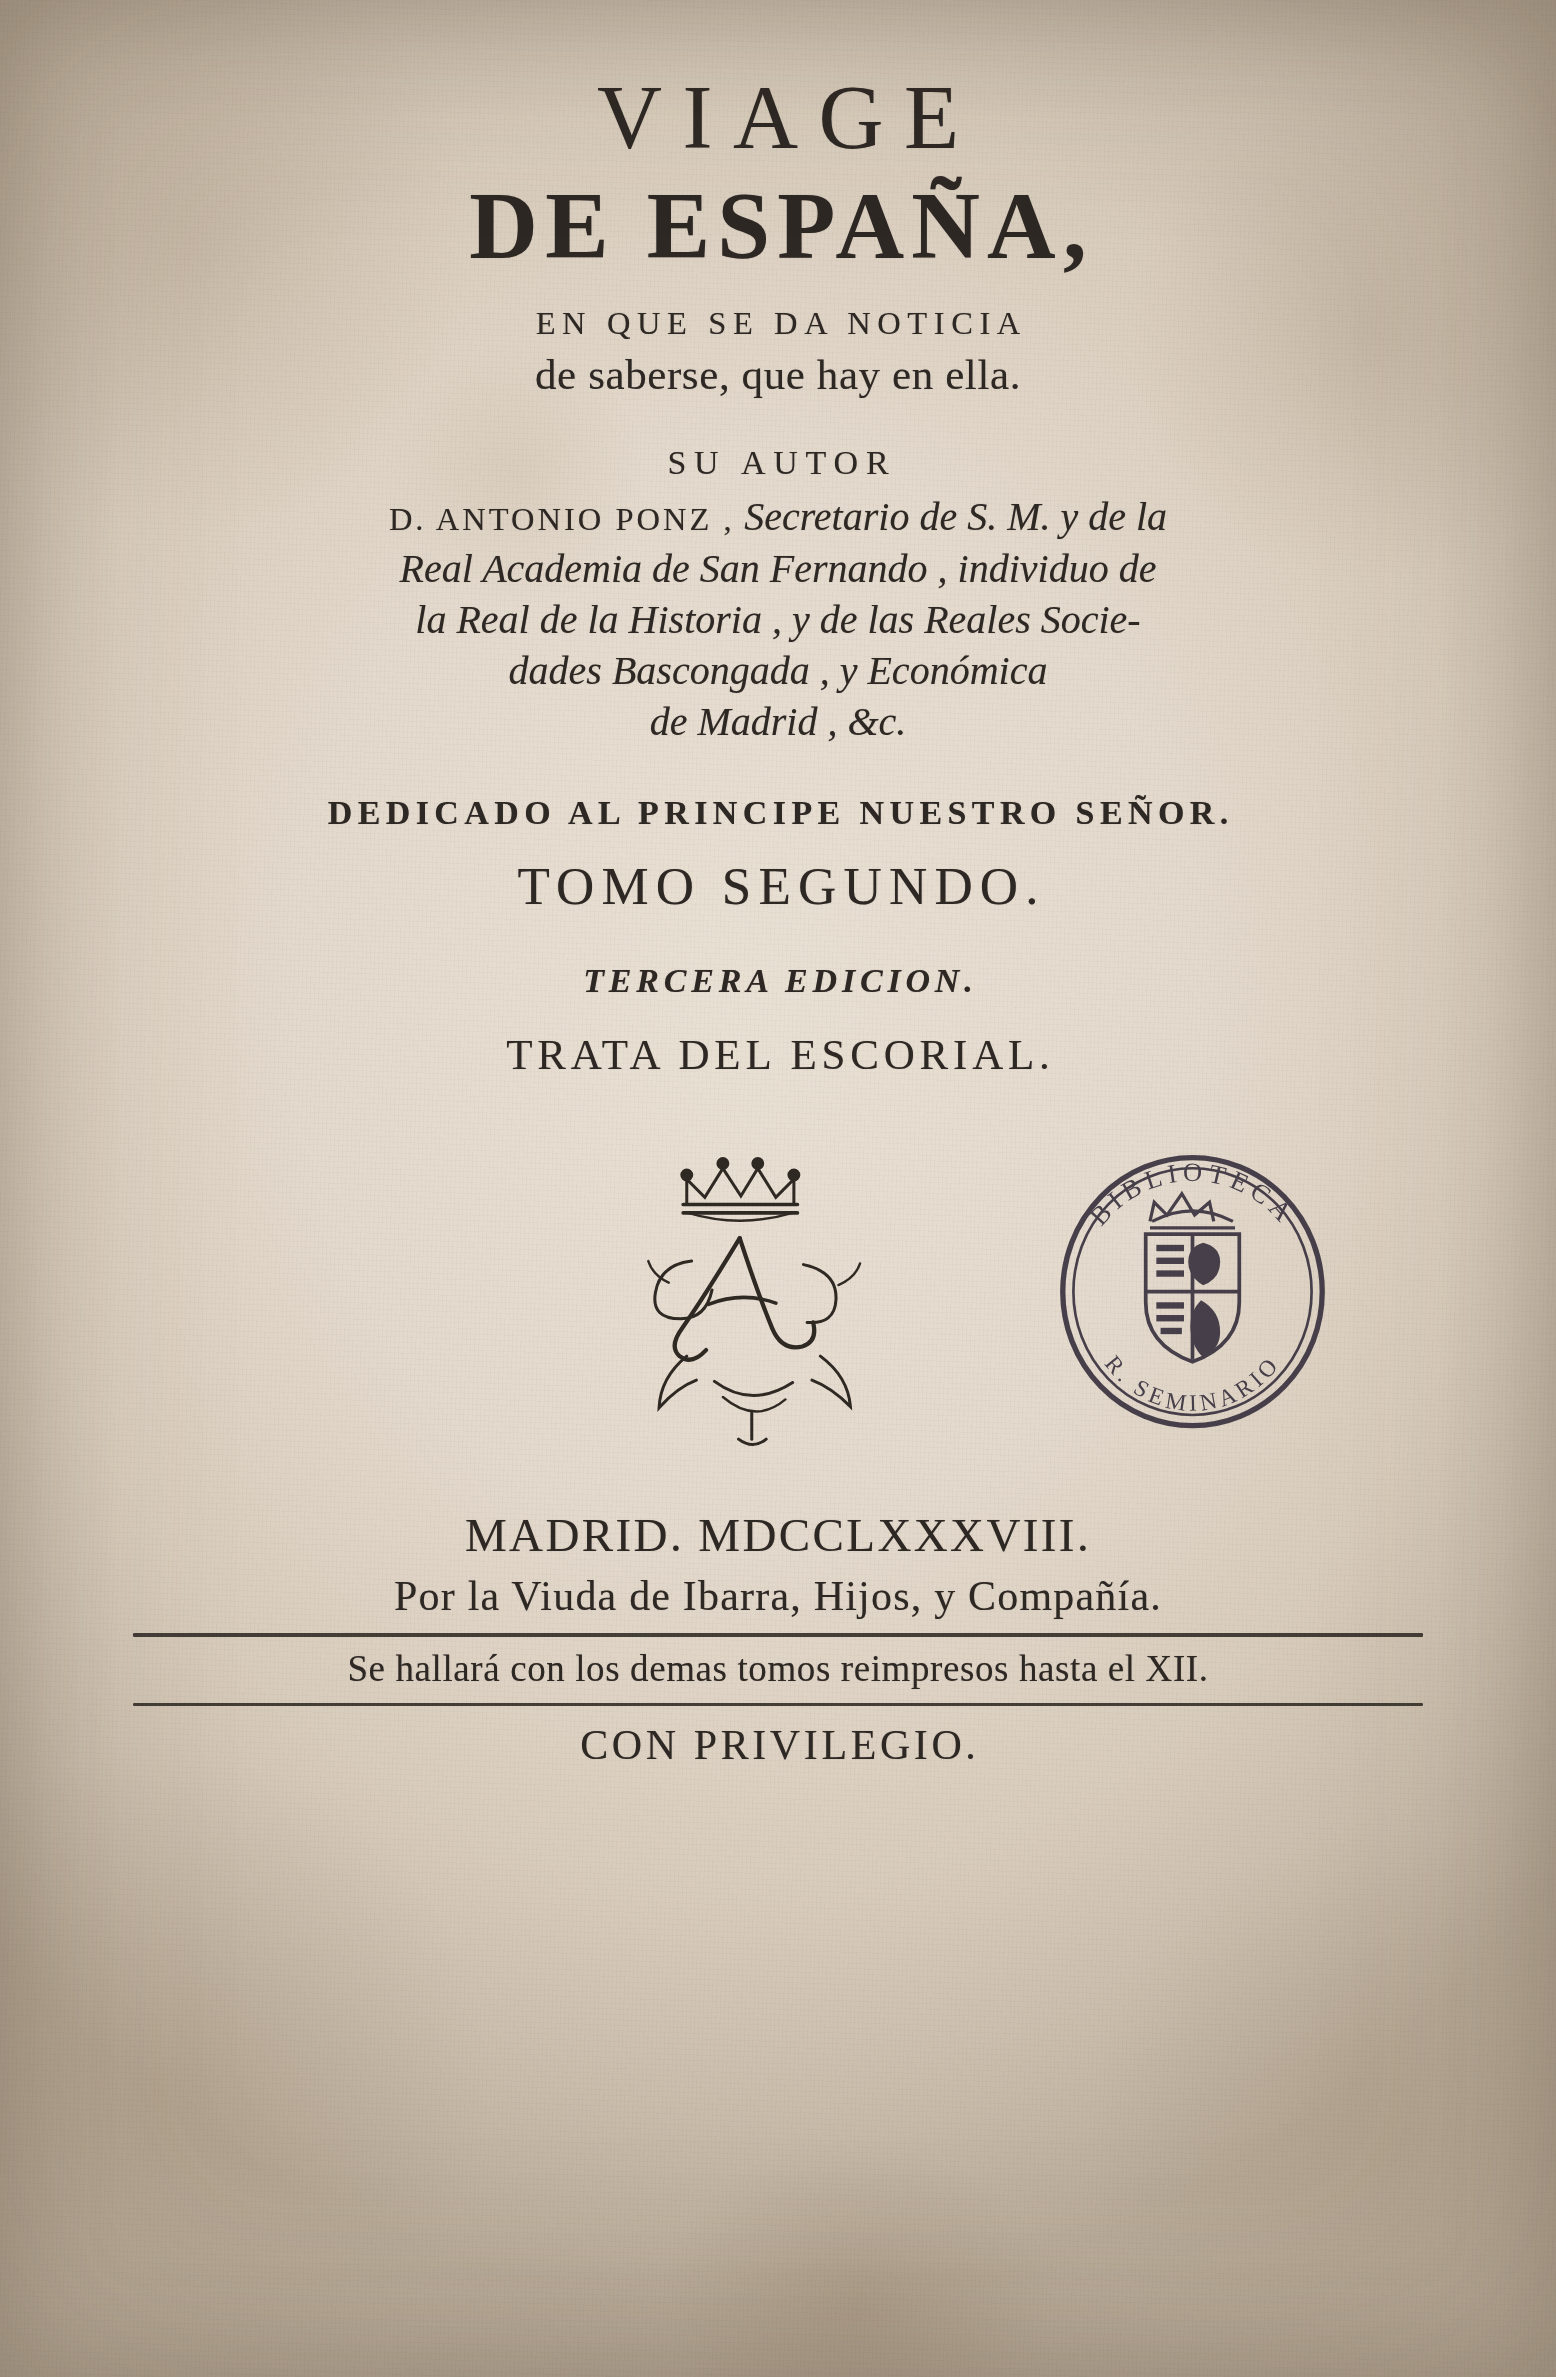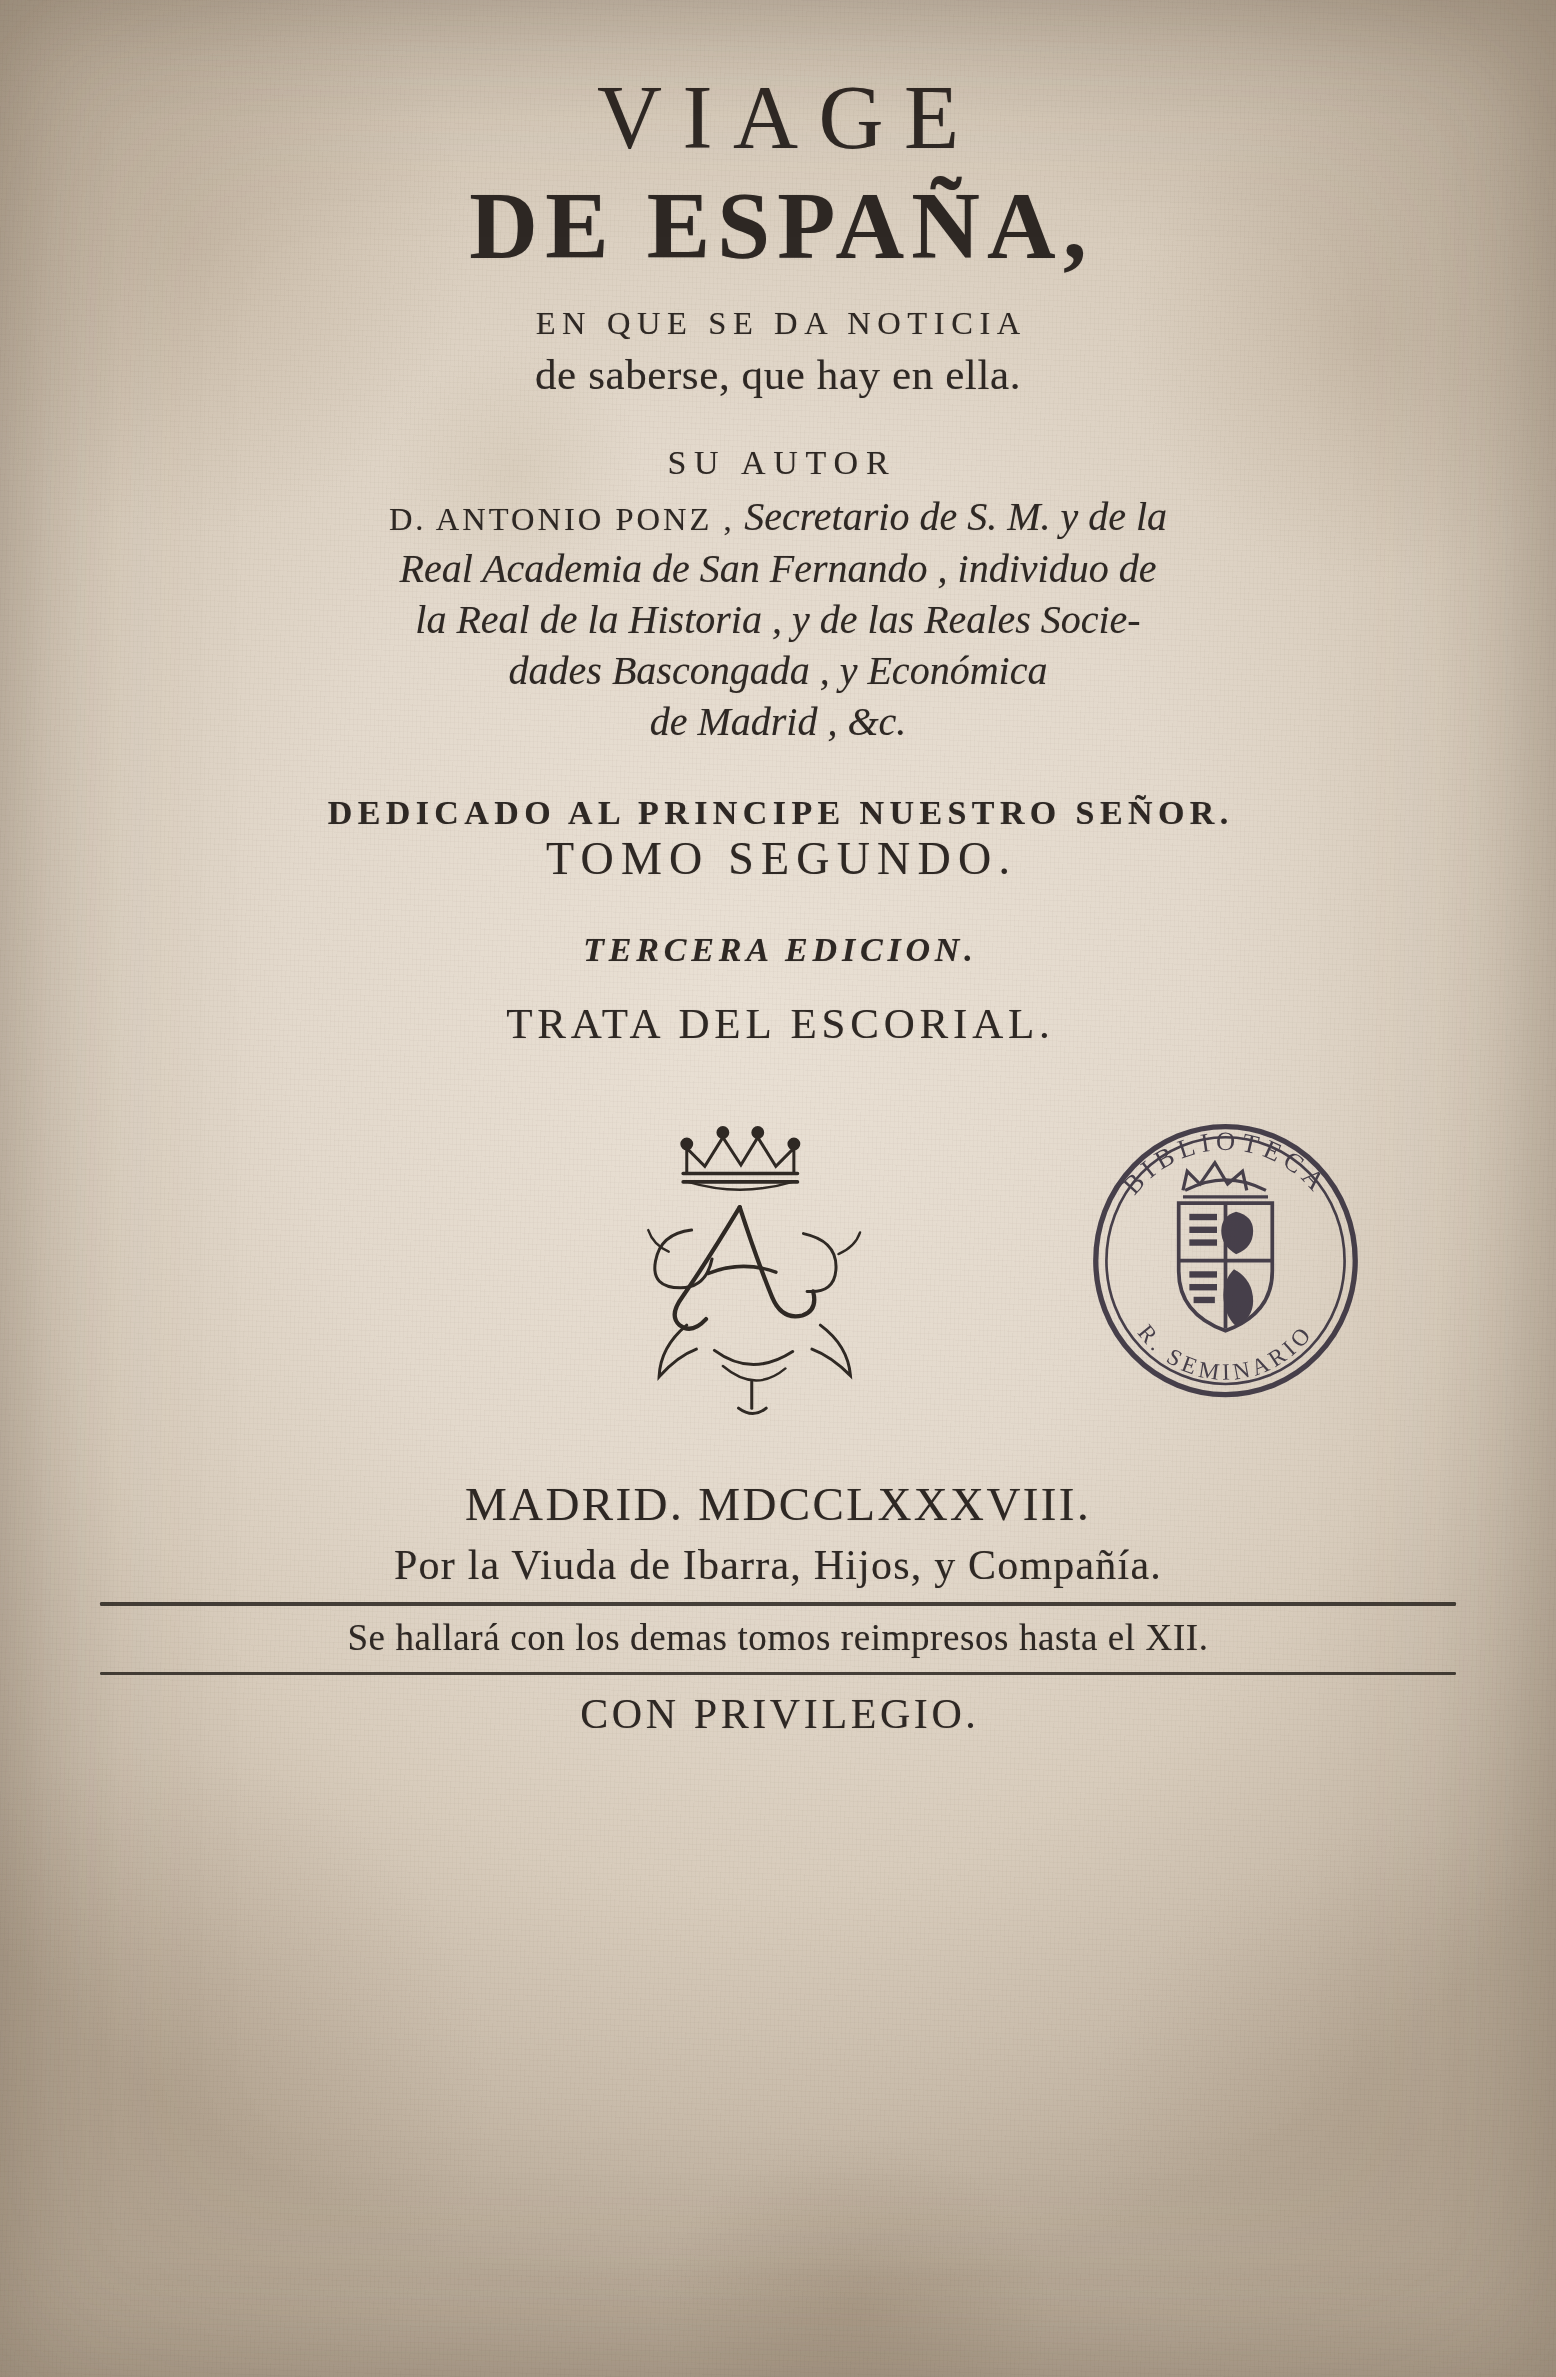--- a/index.html
+++ b/index.html
@@ -38,21 +38,21 @@
     inset: 0;
     background-image:
       repeating-linear-gradient(92deg, rgba(120,100,80,0.035) 0px, rgba(120,100,80,0.035) 0.6px, rgba(255,255,255,0) 1.2px, rgba(255,255,255,0) 4.2px),
       repeating-linear-gradient(2deg, rgba(120,100,80,0.03) 0px, rgba(120,100,80,0.03) 0.6px, rgba(255,255,255,0) 1.2px, rgba(255,255,255,0) 5.4px);
     mix-blend-mode: multiply;
     pointer-events: none;
   }
   .content {
     position: relative;
     z-index: 3;
-    padding: 0 75px;
+    padding: 0 108px;
     text-align: center;
     color: #2b2622;
   }
 
   .ink {
     color: #2e2824;
     text-shadow: 0 0 0.9px rgba(46,40,36,0.35);
   }
 
   
@@ -112,23 +112,23 @@
   }
 
   .dedicado {
     font-size: 34px;
     letter-spacing: 5.4px;
     font-weight: 700;
     margin: 47px 0 0 0;
     text-indent: 5.4px;
   }
   .tomo {
-    font-size: 46px;
+    font-size: 53px;
     letter-spacing: 7.2px;
-    margin: 0 0 0 0;
+    margin: 24px 0 0 0;
     text-indent: 7.2px;
   }
   .edicion {
     font-size: 34px;
     letter-spacing: 4.8px;
     font-style: italic;
     font-weight: 700;
     margin: 46px 0 0 0;
     text-indent: 4.8px;
   }

